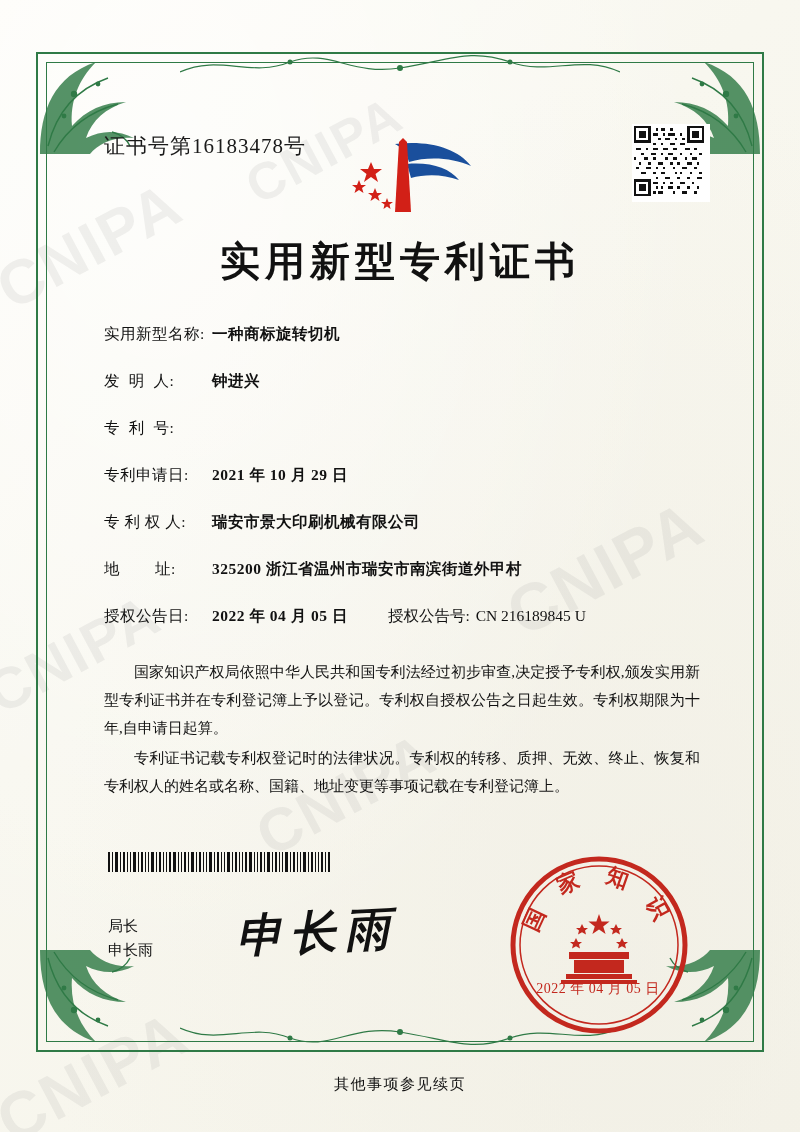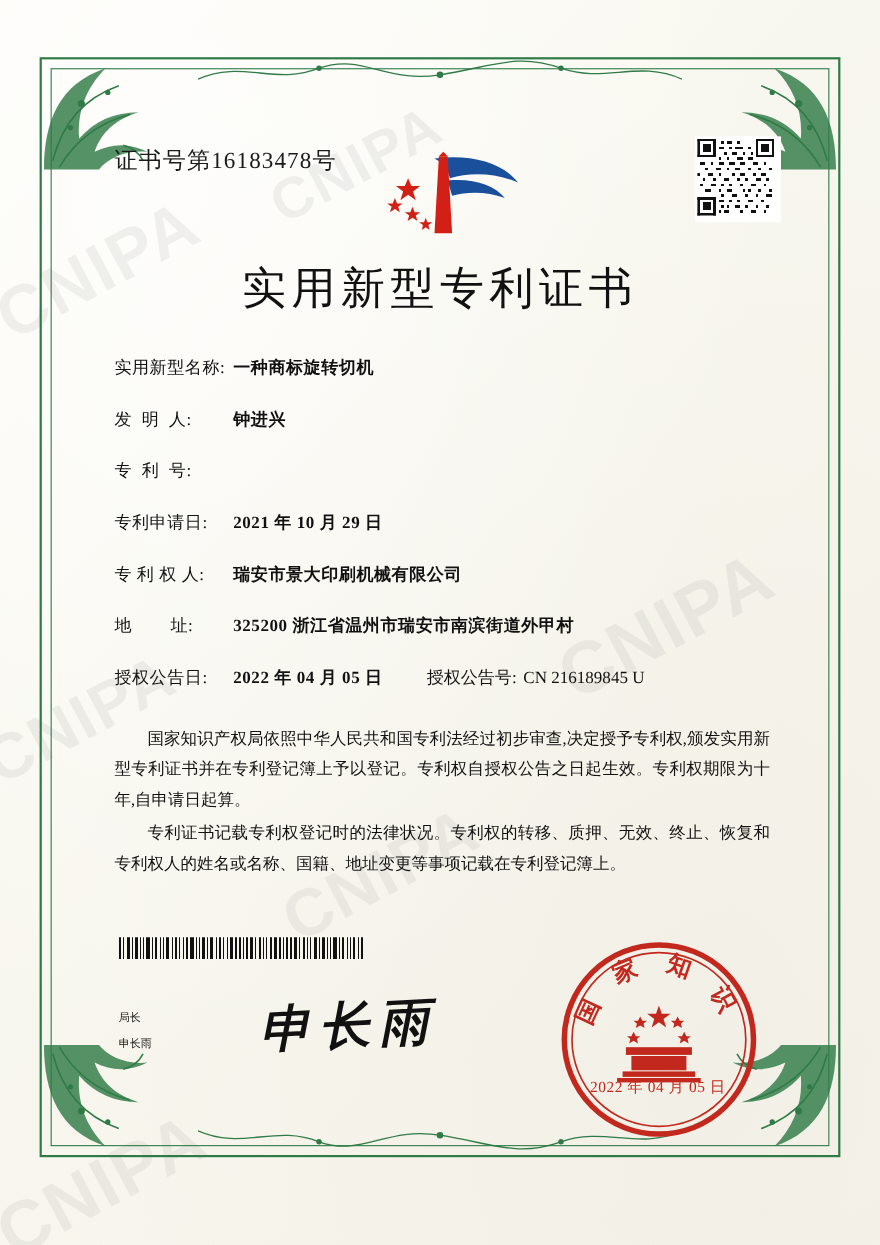--- a/index.html
+++ b/index.html
@@ -124,21 +124,21 @@
   .emblem svg { display: block; width: 100%; height: 100%; }
 
   .doc-title {
     position: absolute;
     left: 0;
     right: 0;
     top: 172px;
     text-align: center;
     font-family: "Liberation Serif", "DejaVu Serif", serif;
     font-size: 40px;
-    font-weight: normal;
+    font-weight: bold;
     color: #111111;
     letter-spacing: 5px;
   }
 
   .fields {
     position: absolute;
     left: 58px;
     top: 262px;
     width: 600px;
   }
@@ -188,21 +188,21 @@
     top: 790px;
     width: 222px;
     height: 20px;
   }
   .barcode svg { display:block; width:100%; height:100%; }
 
   .signature-block {
     position: absolute;
     left: 62px;
     top: 852px;
-    font-size: 10px;
+    font-size: 15px;
     color: #111;
     line-height: 24px;
   }
   .sig-script {
     position: absolute;
     left: 190px;
     top: 840px;
     font-family: "Liberation Serif", "DejaVu Serif", serif;
     font-size: 46px;
     font-style: italic;
@@ -589,13 +589,14 @@
           <rect x="86" y="111" width="14" height="10" fill="#ffffff" fill-opacity="0"></rect>
           <rect x="60" y="122" width="66" height="5"></rect>
           <rect x="55" y="128" width="76" height="4"></rect>
         </g>
       </svg>
     </div>
     <div class="seal-date">2022 年 04 月 05 日</div>
 
   </div>
 
+  <div class="footer-note">其他事项参见续页</div>
 </div>
 
 </body></html>

